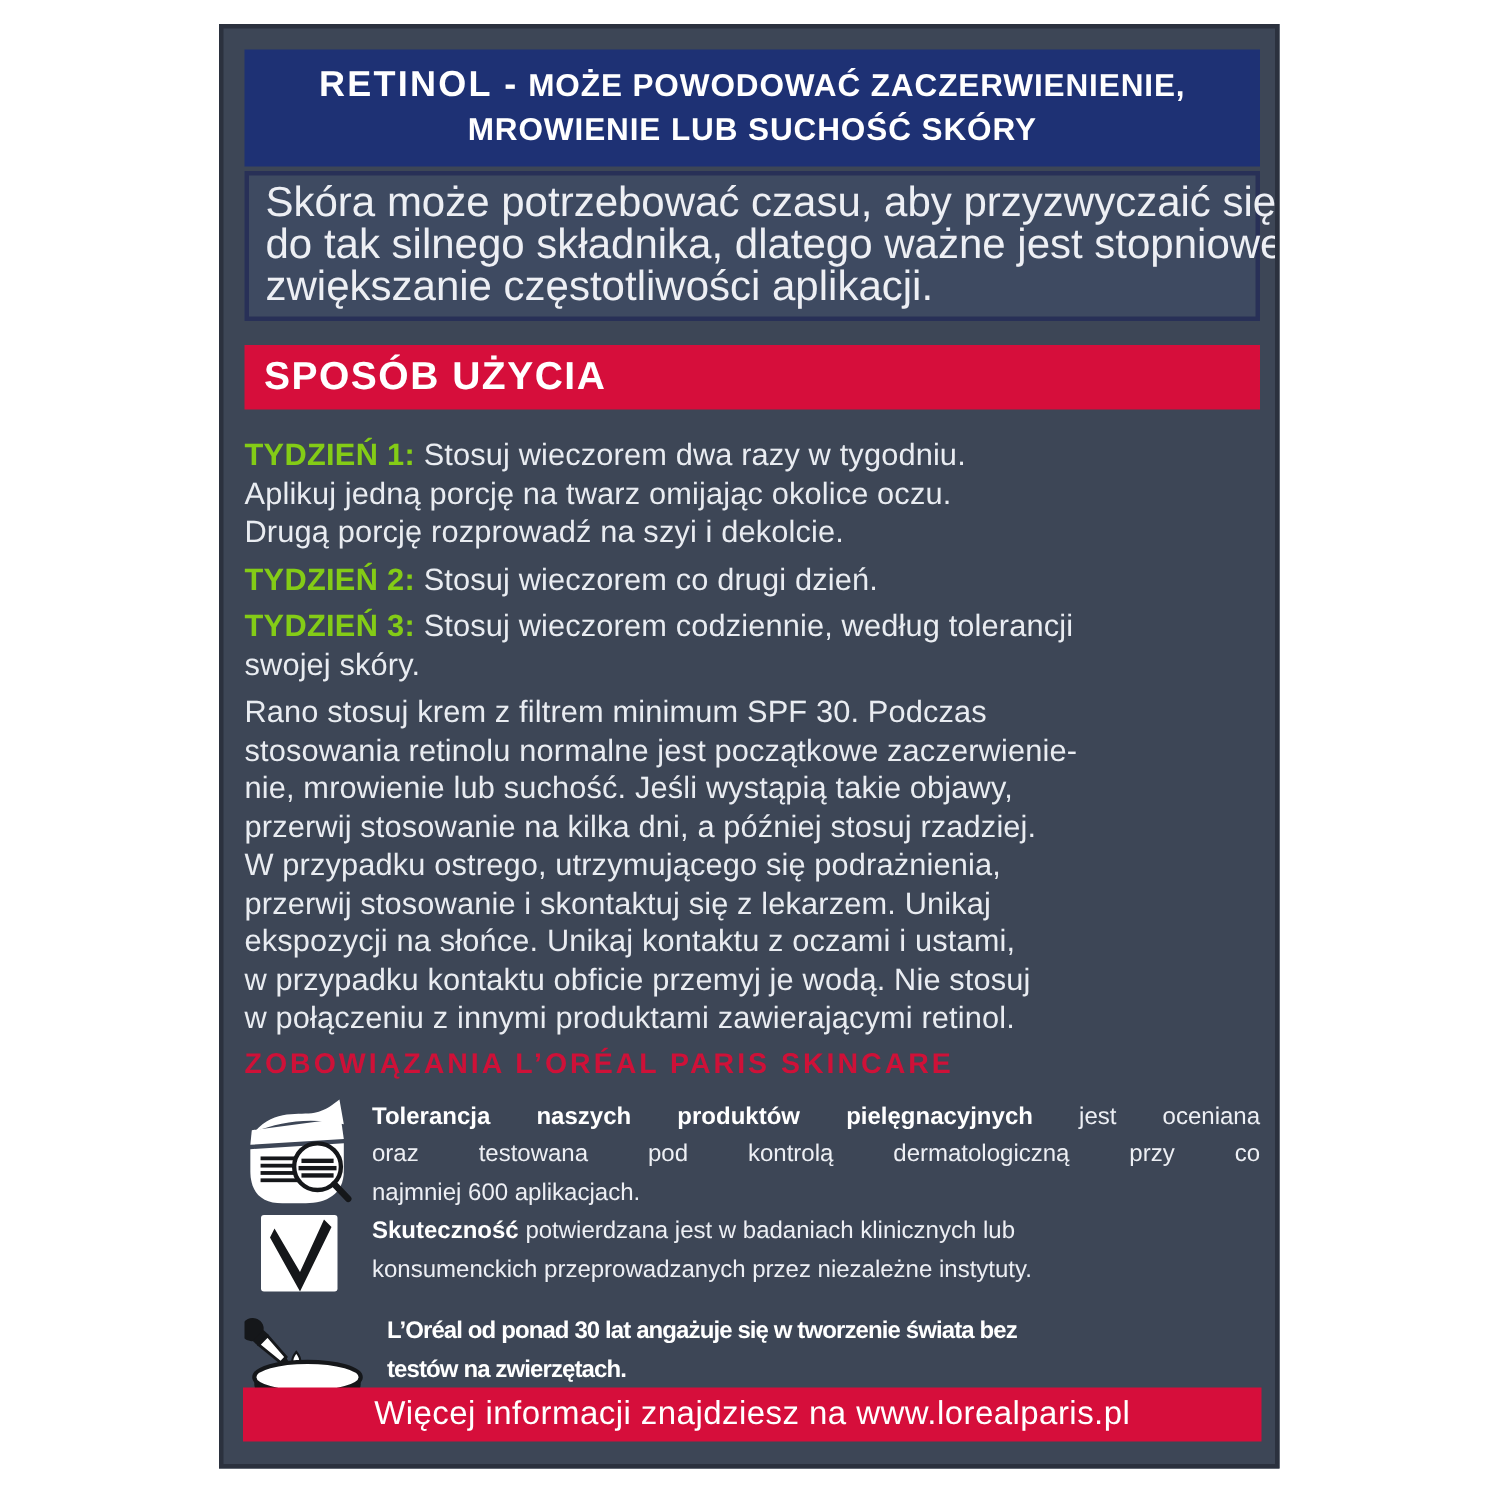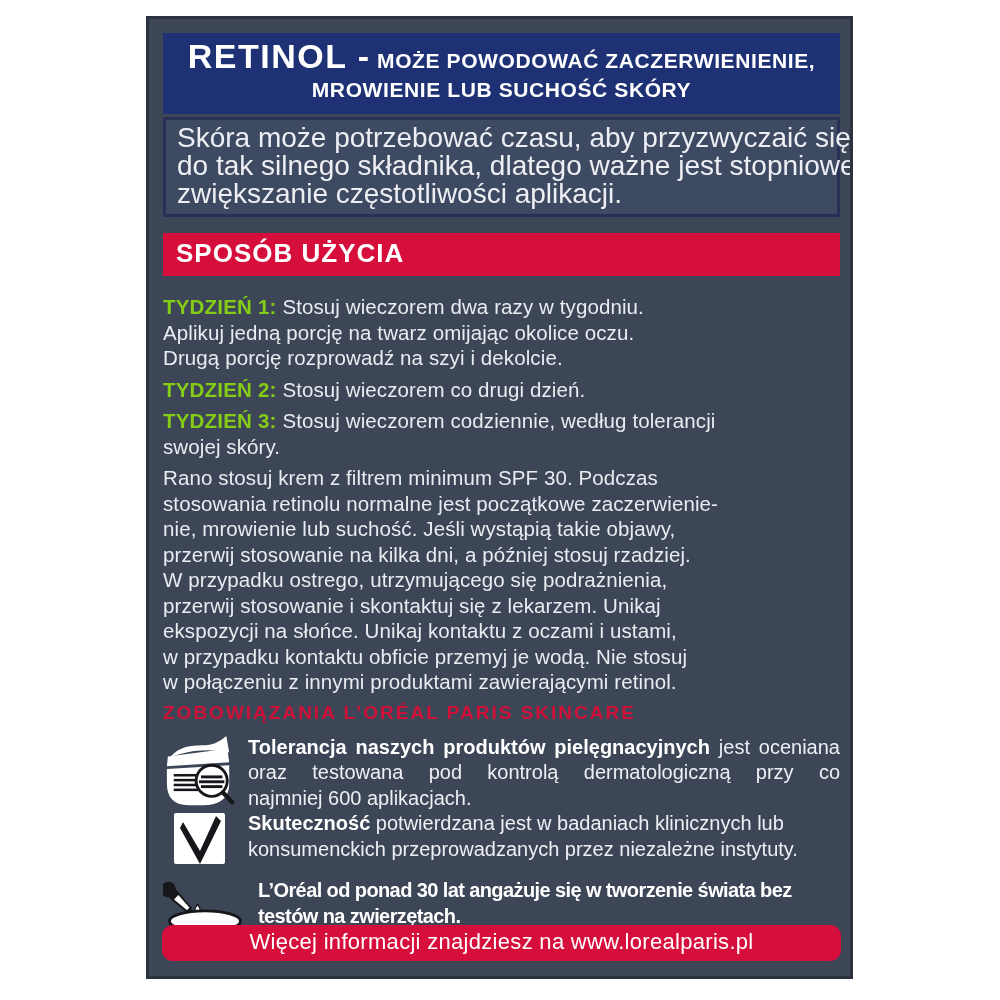--- a/index.html
+++ b/index.html
@@ -11,50 +11,49 @@
   .card{
     position:absolute;left:146px;top:16px;width:707px;height:963px;
     background:#3d4656;border:3px solid #2b313e;box-sizing:border-box;
     padding:14px 10px 0 14px;overflow:hidden;
   }
   
   .title-box{background:#1e3174;text-align:center;padding:8px 4px 11px;}
   .title-line{white-space:nowrap;color:#ffffff;font-weight:700;}
   .title-line.l1{line-height:31px;}
   .title-line.l2{line-height:23px;}
-  .brand{font-size:34px;letter-spacing:1.5px;}
+  .brand{font-size:24px;letter-spacing:1.5px;}
   .subtl{font-size:21px;letter-spacing:0.6px;}
   
   .intro-box{margin-top:3px;background:#3e4a61;border:3px solid #283057;padding:4px 10px 6px 11px;}
   .intro-line{font-size:28px;line-height:28px;color:#edeff4;white-space:nowrap;}
   
   .banner{margin-top:16px;background:#d60e3b;color:#ffffff;font-weight:700;
     font-size:26px;line-height:28px;letter-spacing:1px;padding:6px 8px 9px 13px;}
   
   .usage{margin-top:18px;}
   .u-line{font-size:20.5px;line-height:25.5px;color:#e9ecf1;white-space:nowrap;letter-spacing:0.1px;}
   .u-line b{color:#84cc16;letter-spacing:0.2px;}
   .gap{margin-top:6px;}
   
   .commit-heading{margin-top:2px;font-size:19px;line-height:32px;font-weight:700;
     color:#ce1138;letter-spacing:2px;white-space:nowrap;}
   .commit-item{display:flex;align-items:flex-start;}
   .mt1{margin-top:6px;}.mt2{}.mt3{margin-top:9px;}
   .icon-col{flex:0 0 74px;margin-right:11px;display:flex;justify-content:center;}
   .c-text{flex:1 1 auto;min-width:0;}
-  .c-line{font-size:20px;line-height:25.5px;color:#edeff4;white-space:nowrap;}
+  .c-line{font-size:16px;line-height:25.5px;color:#edeff4;white-space:nowrap;}
   .c-line b{color:#ffffff;}
   .c-line.j{text-align:justify;text-align-last:justify;white-space:normal;}
   .c-line.cond{letter-spacing:-0.6px;}
   
   .footer-banner{
     position:absolute;left:13px;right:9px;bottom:15px;background:#d60e3b;
     color:#ffffff;text-align:center;font-size:22px;line-height:24px;padding:5px 0 7px;
     letter-spacing:0.3px;
-    border-radius:11px;
   }
   svg{display:block;}
 </style>
 </head>
 <body>
 
 <div class="card">
 
   <div class="title-box">
     <div class="title-line l1"><span class="brand">RETINOL -</span><span class="subtl">&nbsp;</span><span class="subtl">MOŻE POWODOWAĆ ZACZERWIENIENIE,</span></div>

